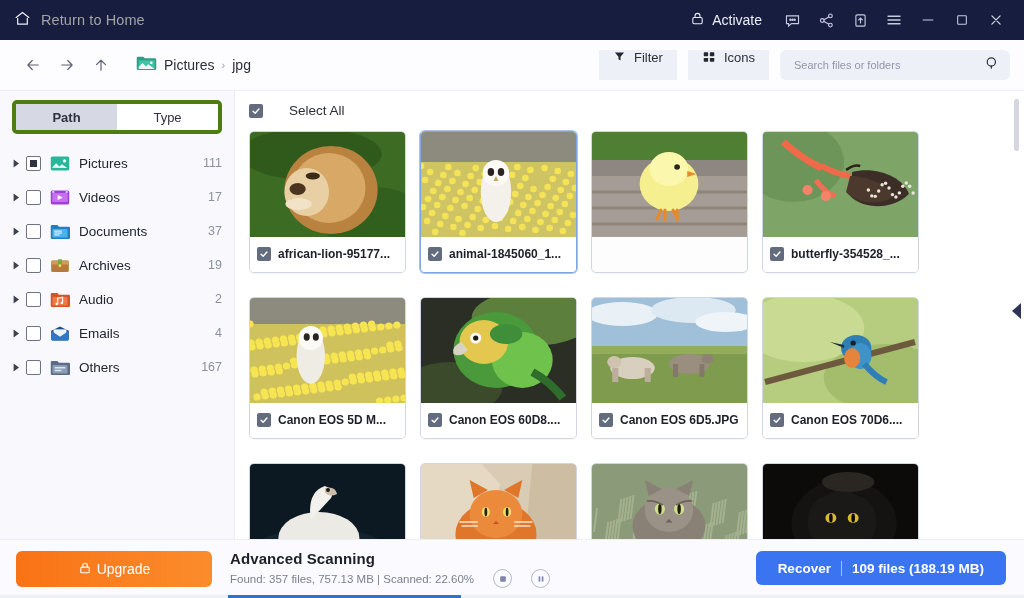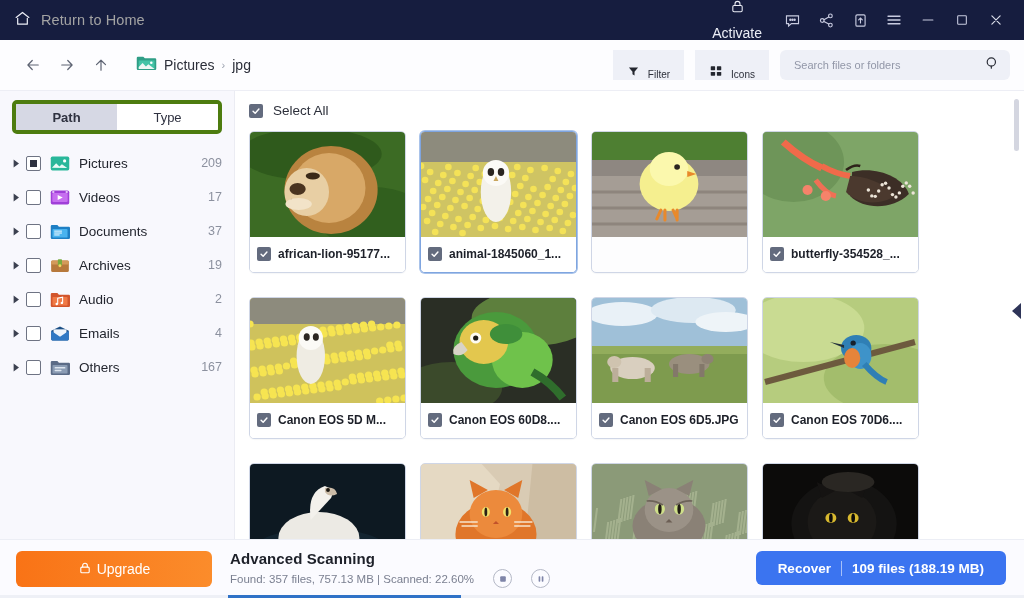--- a/index.html
+++ b/index.html
@@ -13,21 +13,21 @@
 
   
   .titlebar{
     height:40px;background:#161d3f;color:#e8e9f2;
     display:flex;align-items:center;justify-content:space-between;
     padding:0 12px 0 14px;flex:0 0 40px;
   }
   .tb-left{display:flex;align-items:center;gap:10px;}
   .tb-home-label{font-size:14.5px;color:#a3a3a3;letter-spacing:.1px;}
   .tb-right{display:flex;align-items:center;gap:2px;}
-  .tb-activate{display:flex;align-items:center;gap:7px;margin-right:12px;flex-direction:column;}
+  .tb-activate{display:flex;align-items:center;gap:7px;margin-right:12px;}
   .tb-activate-label{font-size:14px;color:#eceef6;}
   .tb-btn{
     width:32px;height:32px;display:flex;align-items:center;justify-content:center;
     color:#c8cbe0;border-radius:3px;
   }
   .tb-btn svg{display:block;}
 
   
   .navbar{
     height:50px;flex:0 0 50px;background:#fdfdff;
@@ -39,22 +39,22 @@
     width:30px;height:30px;display:flex;align-items:center;justify-content:center;
     color:#6b7080;border-radius:4px;
   }
   .crumbs{display:flex;align-items:center;gap:7px;margin-left:16px;}
   .crumb-txt{font-size:14px;color:#2c2f3a;}
   .crumb-sep{font-size:11px;color:#9aa0ae;}
   .crumb-cur{font-size:14px;color:#2c2f3a;}
   .nav-right{display:flex;align-items:center;gap:11px;}
   .pill{
     height:30px;background:#eef0f7;border-radius:0;
-    display:flex;align-items:flex-end;gap:8px;padding:0 14px;
-    font-size:10px;color:#2c2f3a;
+    display:flex;align-items:flex-start;gap:8px;padding:0 14px;
+    font-size:13px;color:#2c2f3a;
   }
   .searchbox{
     width:206px;height:30px;background:#eef0f7;border-radius:6px;
     display:flex;align-items:center;padding:0 10px 0 14px;justify-content:space-between;
   }
   .search-ph{font-size:11px;color:#9297a8;}
 
   
   .body{flex:1 1 auto;display:flex;min-height:0;position:relative;}
 
@@ -86,21 +86,21 @@
   }
   .cbx.partial::after{content:"";width:7px;height:7px;background:#2f3240;}
   .cbx.dim{border-color:#b9bdc9;}
   .ficon{width:20px;height:17px;margin-right:9px;flex:0 0 20px;position:relative;}
   .tlabel{font-size:13.5px;color:#23262f;flex:1;}
   .tlabel.muted{color:#a9adba;}
   .tcount{font-size:12.5px;color:#8c919f;}
 
   
   .content{flex:1 1 auto;background:#ffffff;display:flex;flex-direction:column;min-width:0;position:relative;}
-  .selectall{height:30px;display:flex;align-items:center;gap:10px;padding:6px 0 2px 14px;}
+  .selectall{height:30px;display:flex;align-items:center;gap:26px;padding:6px 0 2px 14px;}
   .cbx-blue{
     width:14px;height:14px;border-radius:2px;background:#636b7e;
     display:flex;align-items:center;justify-content:center;flex:0 0 14px;
   }
   .cbx-blue svg{display:block;}
   .selectall-lbl{font-size:13.5px;color:#2c2f3a;}
 
   .grid{
     flex:1 1 auto;overflow:hidden;padding:4px 0 0 14px;
     display:flex;flex-wrap:wrap;gap:24px 14px;align-content:flex-start;
@@ -307,21 +307,21 @@
                 <path d="M0.6 0.6 6 4.5 0.6 8.4z" fill="#3c4150"></path>
               </svg>
             </span>
             <span class="cbx partial"></span>
             <span class="ficon"><svg width="20" height="17" viewBox="0 0 26 22">
                 <rect x="1" y="2" width="24" height="18" rx="2.2" fill="#29b79a"></rect>
                 <path d="M2.5 16.5 8 10.6l4.2 4.4 3.3-3 6.9 4.9z" fill="#eafaf6"></path>
                 <circle cx="19" cy="7.6" r="2.1" fill="#fff"></circle>
               </svg></span>
             <span class="tlabel">Pictures</span>
-            <span class="tcount">209</span>
+            <span class="tcount">111</span>
           </div>
           <div class="trow">
             <span class="caret">
               <svg width="7" height="9" viewBox="0 0 7 9">
                 <path d="M0.6 0.6 6 4.5 0.6 8.4z" fill="#3c4150"></path>
               </svg>
             </span>
             <span class="cbx"></span>
             <span class="ficon"><svg width="20" height="17" viewBox="0 0 26 22">
                 <rect x="1" y="2" width="24" height="18" rx="2.2" fill="#a03fd8"></rect>

